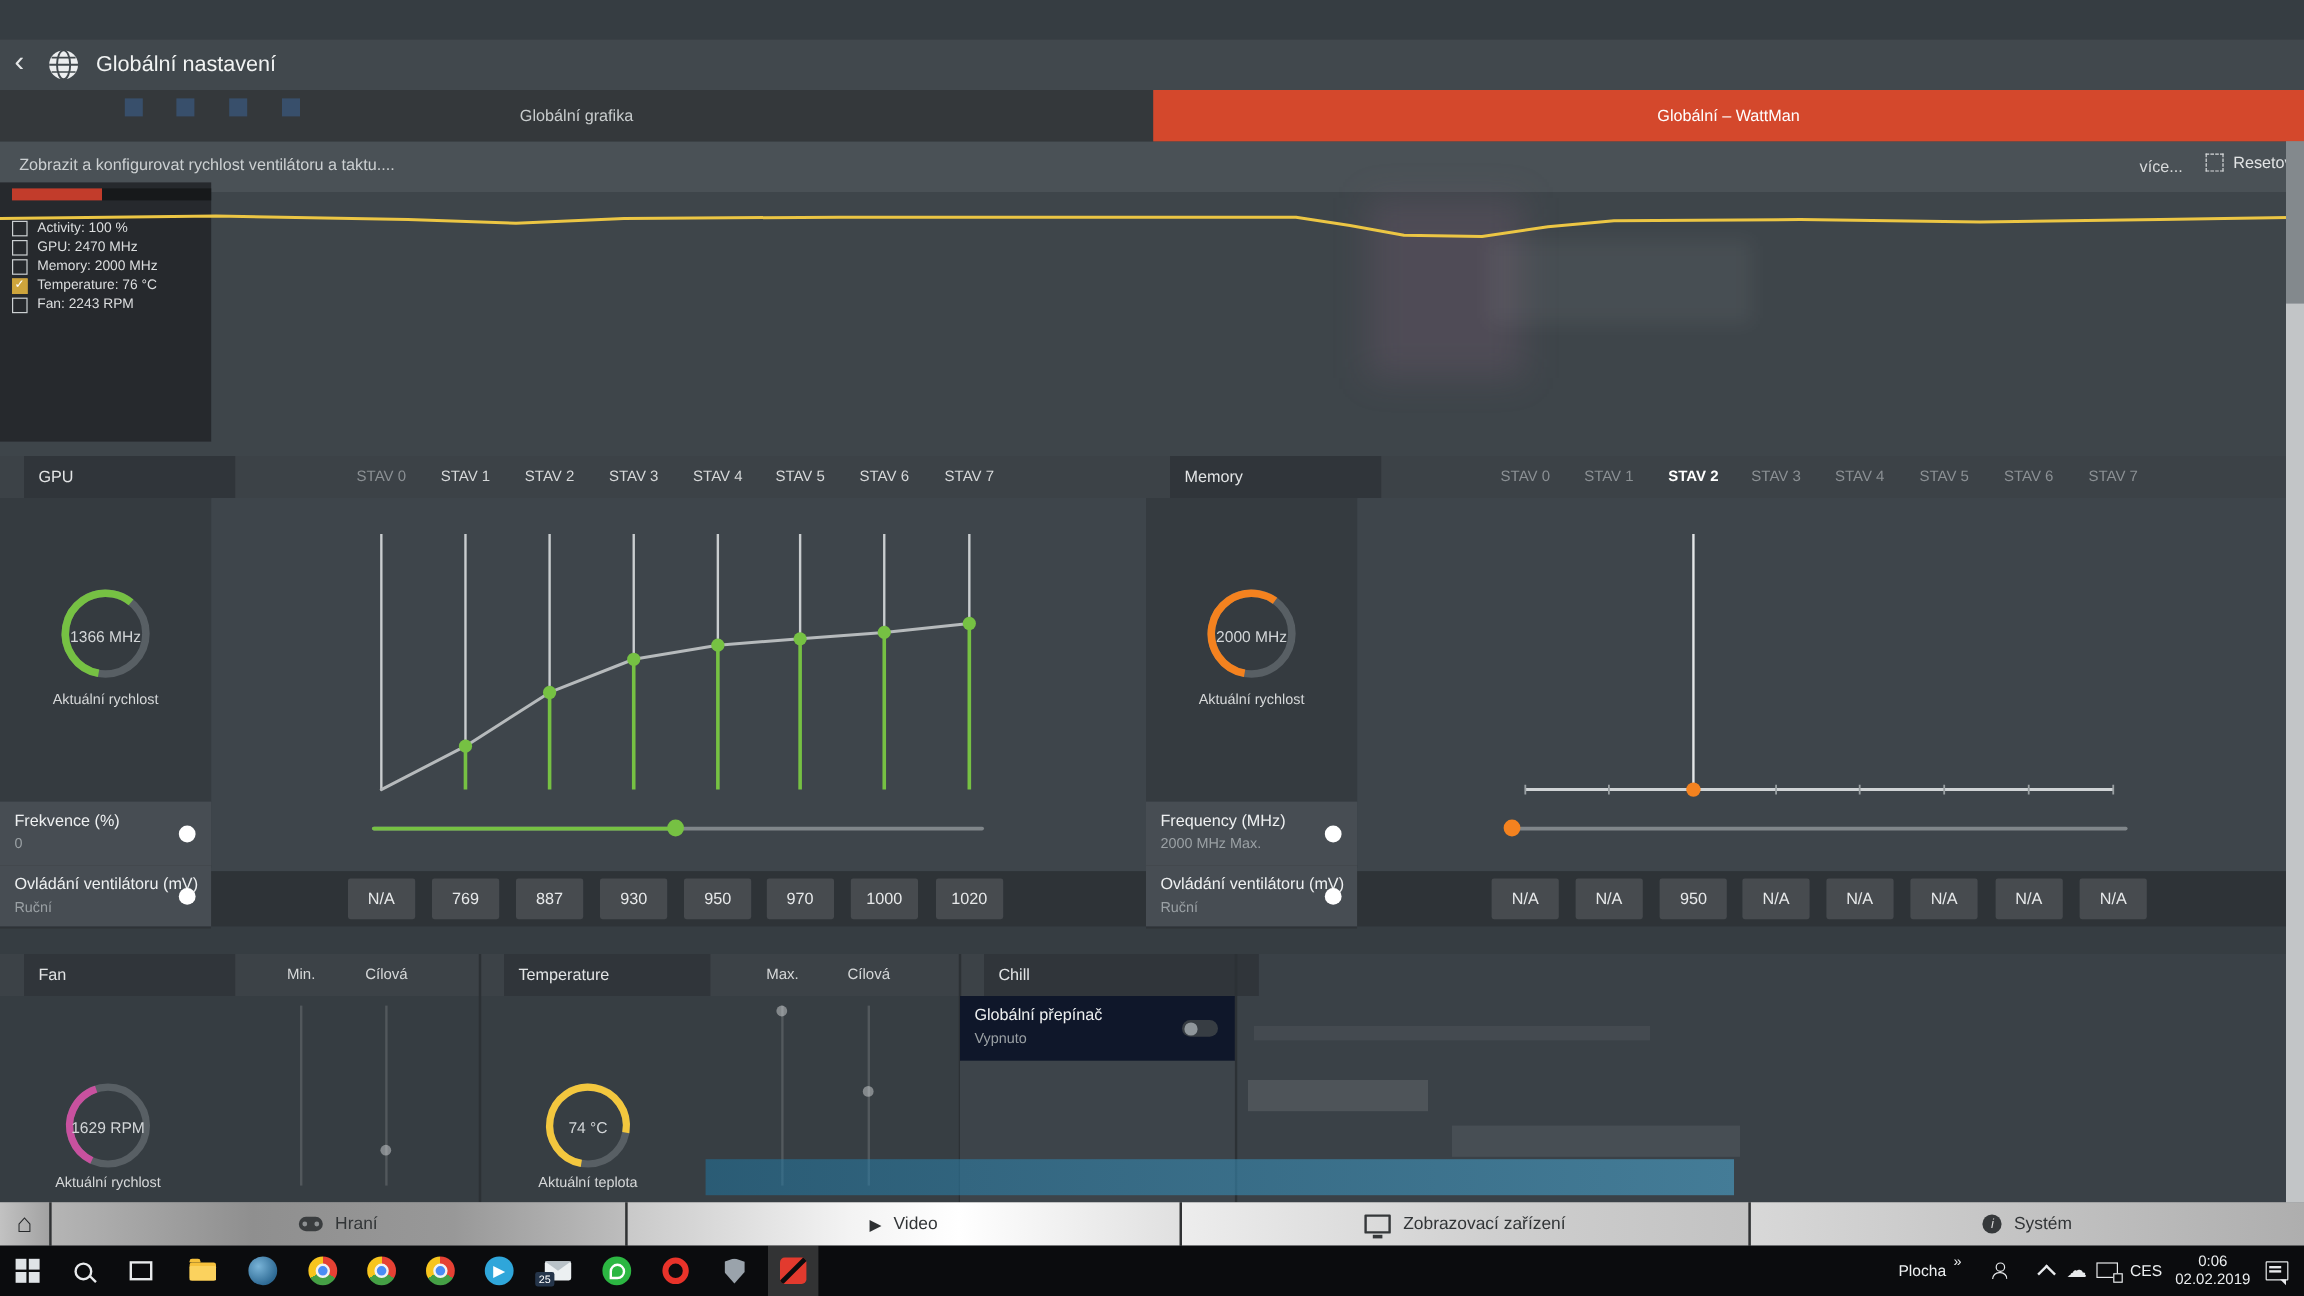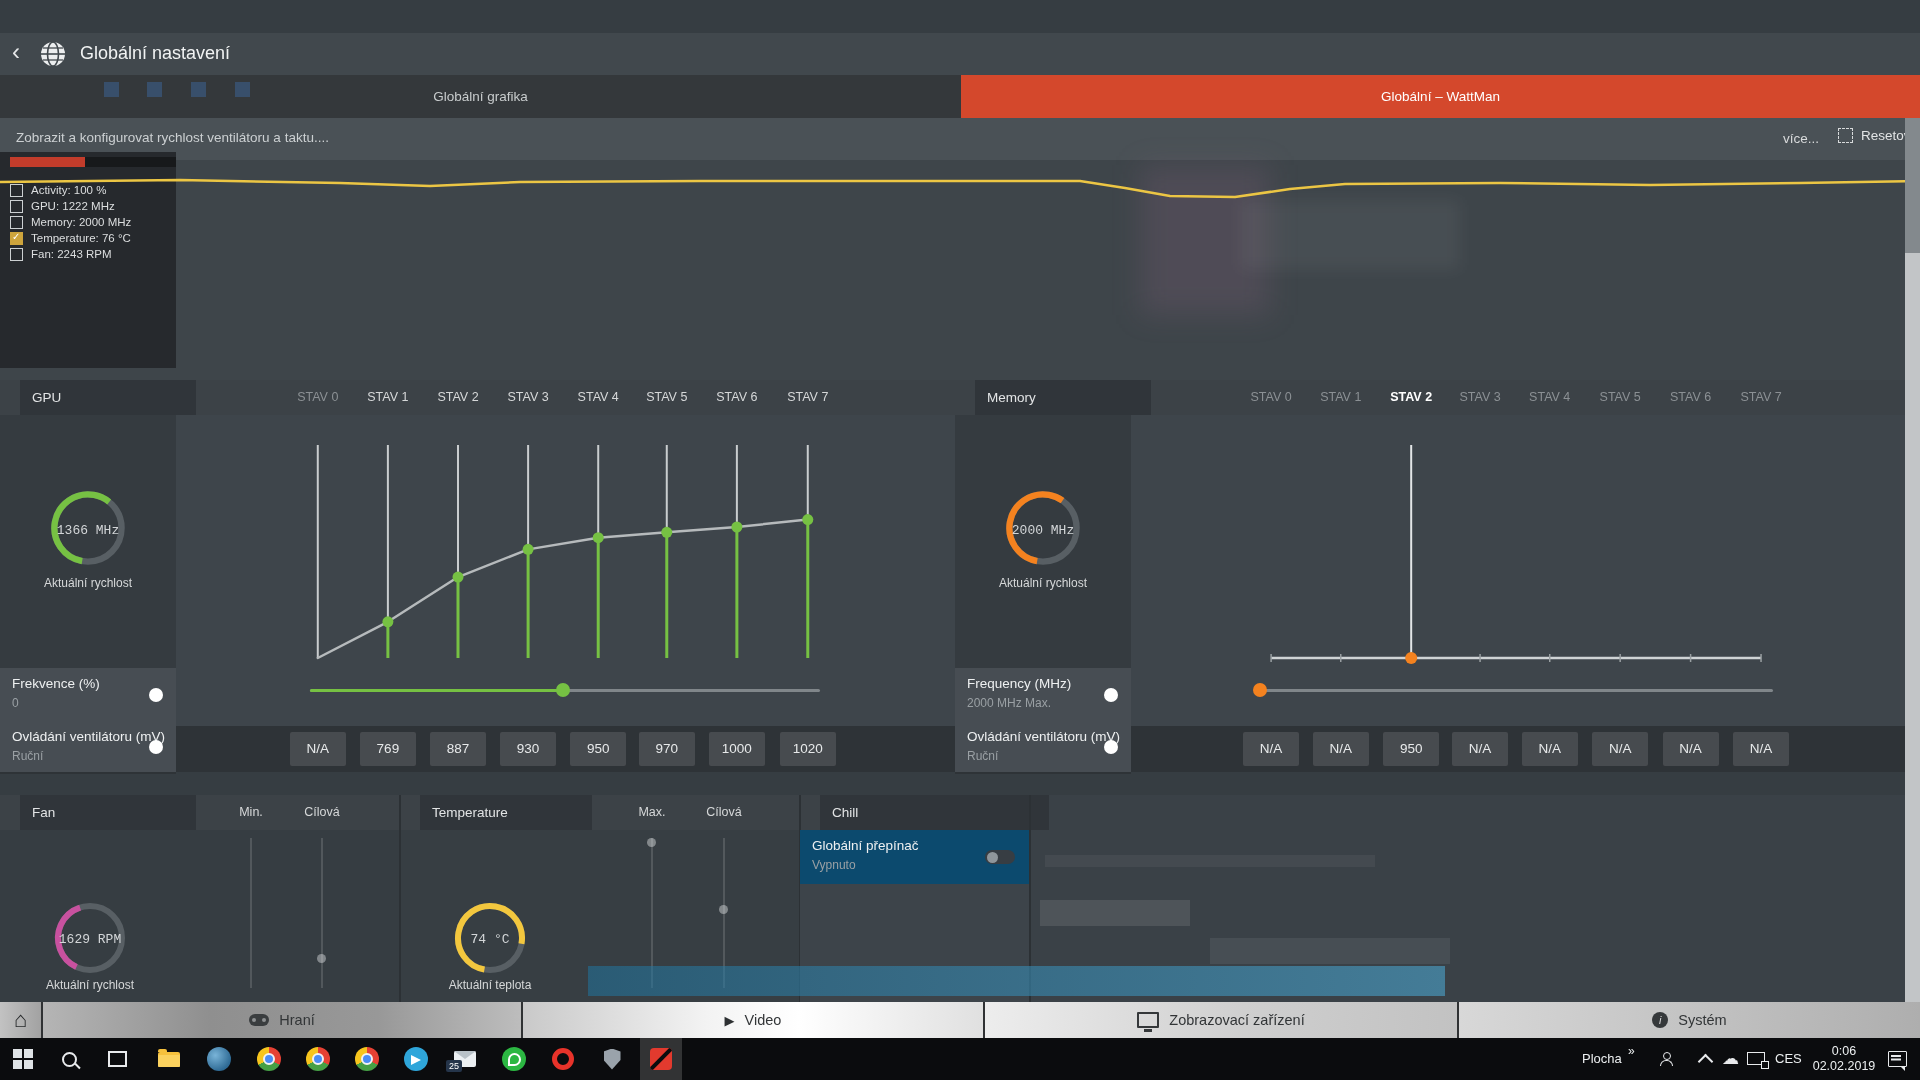--- a/index.html
+++ b/index.html
@@ -57,36 +57,36 @@
   .title-box{position:absolute;background:#30353a;color:#e2e4e5;font-size:13.5px;margin-left:20px;}
   .title-box span{position:absolute;left:12px;top:0;line-height:35px;}
   .stav-row{position:absolute;height:35px;}
   .stav{position:absolute;top:0;transform:translateX(-50%);line-height:35px;font-size:12.5px;color:#d6d8d9;white-space:nowrap;}
   .stav.dim{color:#8b9094;}
   .stav.active{color:#ffffff;font-weight:bold;}
   .gauge-col{position:absolute;width:176px;height:253px;background:#353b40;}
   .chart-panel{position:absolute;background:#3e454b;}
   .chart-panel .plot{position:absolute;left:0;top:0;width:100%;height:253px;}
   .gauge{position:absolute;}
-  .gauge-value{position:absolute;text-align:center;font-size:13px;color:#d3d6d8;font-family:Liberation Mono, monospace;}
+  .gauge-value{position:absolute;text-align:center;font-size:13px;color:#d3d6d8;}
   .gauge-label{position:absolute;text-align:center;font-size:12px;color:#d6d8d9;}
   .hslider{position:absolute;height:14px;}
   .hslider .track{position:absolute;left:0;right:0;top:6px;height:3px;background:#80868a;border-radius:2px;}
   .hslider .fill{position:absolute;left:0;top:6px;height:3px;border-radius:2px;}
   .hslider .thumb{position:absolute;top:0;width:14px;height:14px;border-radius:50%;}
   .ctl-row{position:absolute;background:#474d53;border-bottom:2px solid #2e3337;}
   .ctl-title{position:absolute;left:12px;top:8px;font-size:13.5px;color:#eef0f1;white-space:nowrap;}
   .ctl-sub{position:absolute;left:12px;top:28px;font-size:12px;color:#9aa0a4;}
   .dot-toggle{position:absolute;right:13px;top:50%;margin-top:-7px;width:14px;height:14px;border-radius:50%;background:#ffffff;}
   .value-strip{position:absolute;background:#2e3337;height:46px;}
   .vbox{position:absolute;top:6px;transform:translateX(-50%);width:56px;height:34px;line-height:34px;text-align:center;background:#474b4f;color:#e7e9ea;font-size:13.5px;border-radius:2px;}
   .vdiv{position:absolute;background:#2c3135;width:2px;}
   .mini-track{position:absolute;width:2px;background:rgba(255,255,255,.14);}
   .mini-dot{position:absolute;width:9px;height:9px;border-radius:50%;background:rgba(224,227,228,.45);}
-  .chill-row{position:absolute;background:#0c4a6e;}
+  .chill-row{position:absolute;background:#0f172a;}
   .pill{position:absolute;right:14px;top:50%;margin-top:-7px;width:30px;height:14px;border-radius:7px;background:#373d43;}
   .pill .knob{position:absolute;left:2px;top:1.5px;width:11px;height:11px;border-radius:50%;background:#8f969b;}
   .blue-strip{position:absolute;background:linear-gradient(90deg,rgba(32,116,158,.55),rgba(74,160,200,.62));}
   .ghost-rect{position:absolute;pointer-events:none;}
 
   
   .bottomnav{position:absolute;left:0;top:1002px;width:1920px;height:36px;background:#9f9f9f;}
   .nav-seg{position:absolute;top:0;height:36px;display:flex;align-items:center;justify-content:center;gap:10px;color:#323537;font-size:14.5px;border-left:2px solid #303234;box-sizing:border-box;}
   .nav-home{font-size:22px;color:#26282a;line-height:34px;}
   .ico-gamepad{width:20px;height:12px;background:#3a3d3f;border-radius:6px;position:relative;}
@@ -191,21 +191,21 @@
       <div class="mini-dark"></div>
       <div class="legend-list">
 
           <div class="legend-item">
             <span class="cb"></span>
             <span class="legend-label">Activity: 100 %</span>
           </div>
 
           <div class="legend-item">
             <span class="cb"></span>
-            <span class="legend-label">GPU: 1222 MHz</span>
+            <span class="legend-label">GPU: 2470 MHz</span>
           </div>
 
           <div class="legend-item">
             <span class="cb"></span>
             <span class="legend-label">Memory: 2000 MHz</span>
           </div>
 
           <div class="legend-item">
             <span class="cb on"></span>
             <span class="legend-label">Temperature: 76 °C</span>

